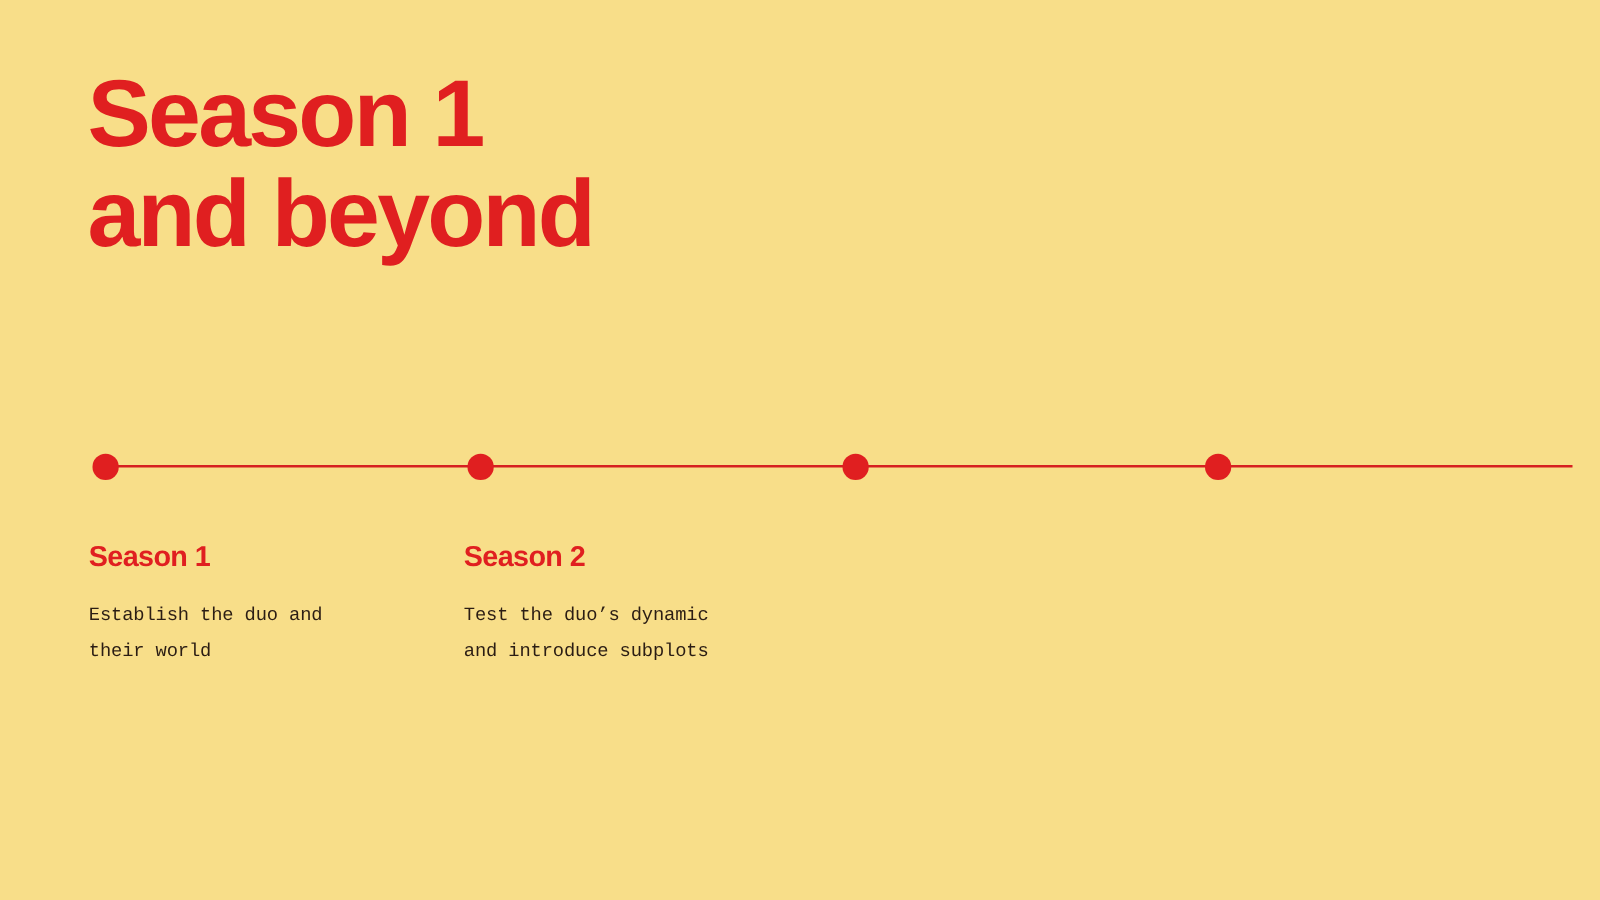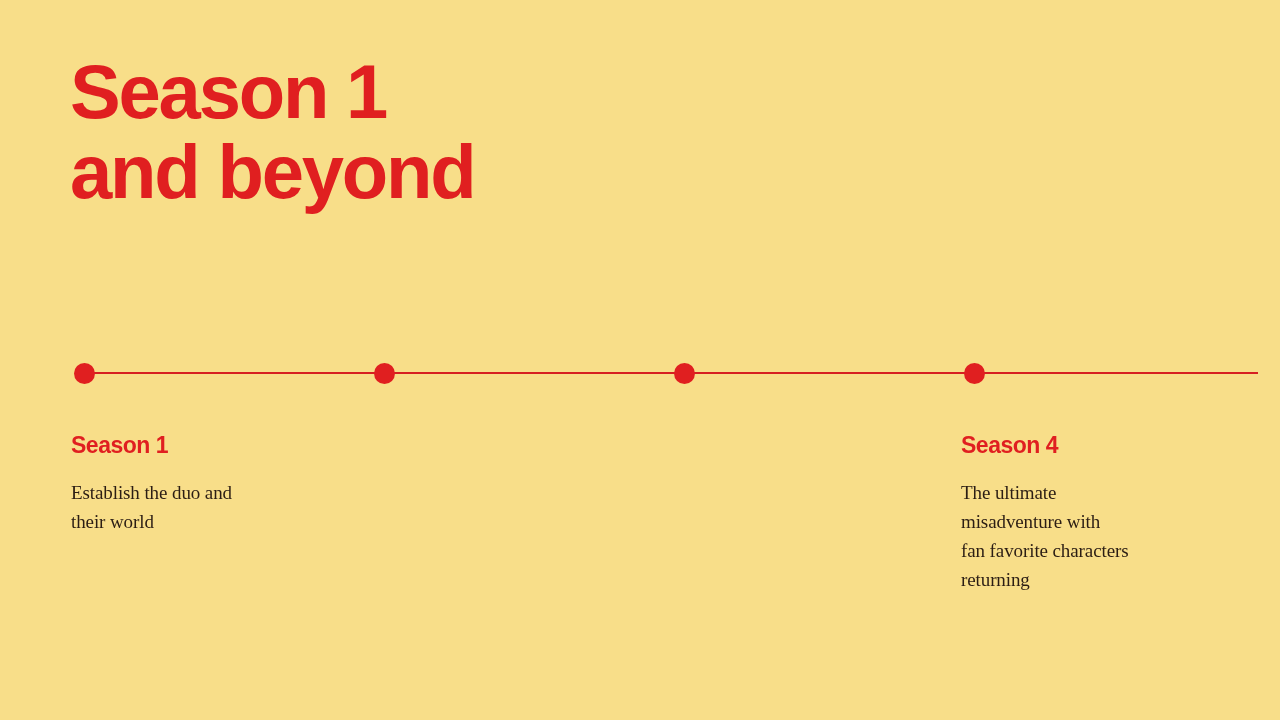--- a/index.html
+++ b/index.html
@@ -82,23 +82,23 @@
     color: #E01F20;
     font-family: "Liberation Sans", sans-serif;
     font-weight: 700;
     font-size: 23px;
     line-height: 26px;
     letter-spacing: -0.5px;
   }
   .column-body {
     margin: 0;
     color: #2B1D14;
-    font-family: Liberation Serif, serif;
+    font-family: Liberation Mono, monospace;
     font-weight: 400;
-    font-size: 19px;
+    font-size: 15px;
     line-height: 29px;
     letter-spacing: -0.1px;
     white-space: pre-line;
   }
 </style>
 </head>
 <body>
 
 <div class="slide">
 
@@ -114,27 +114,25 @@
   </div>
 
   <div class="columns">
 
     <div class="column" style="left:71px;">
       <div class="column-heading">Season 1</div>
       <div class="column-body">Establish the duo and
 their world</div>
     </div>
 
+    <div class="column" style="left:371px;">
+      <div class="column-heading">Season 2</div>
+      <div class="column-body">Test the duo’s dynamic
+and introduce subplots</div>
+    </div>
 
     <div class="column" style="left:671px;">
     </div>
 
-    <div class="column" style="left:961px;">
-      <div class="column-heading">Season 4</div>
-      <div class="column-body">The ultimate
-misadventure with
-fan favorite characters
-returning</div>
-    </div>
 
   </div>
 
 </div>
 
 </body></html>

